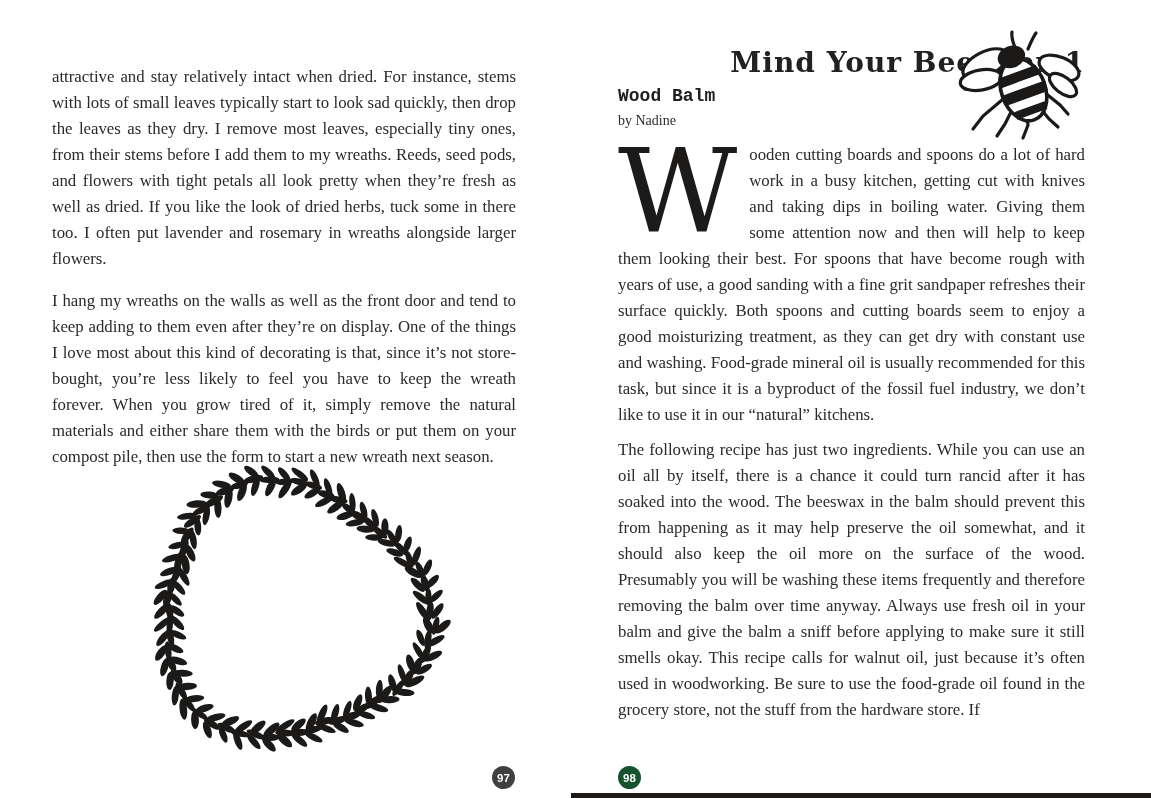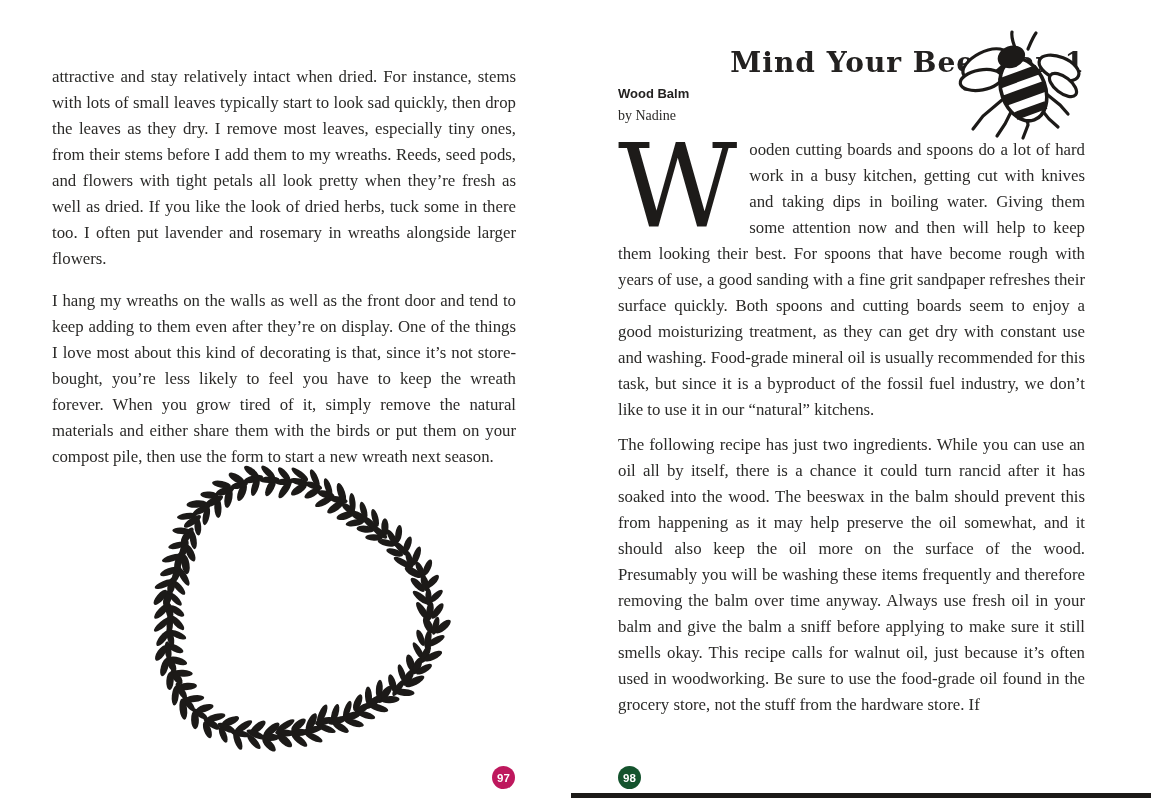--- a/index.html
+++ b/index.html
@@ -23,23 +23,23 @@
     margin:0;
     font-family:"DejaVu Serif", serif;
     font-weight:700;
     font-size:28px;
     letter-spacing:1px;
     color:#232120;
     text-align:right;
   }
   .chapter-subtitle {
     margin:7px 0 0 0;
-    font-family:Liberation Sans, sans-serif;
+    font-family:Liberation Mono, monospace;
     font-weight:700;
-    font-size:13px;
+    font-size:18px;
     color:#232120;
   }
   .byline {
     margin:7px 0 0 0;
     font-size:14px;
   }
   .body-text {
     margin-top:13px;
     font-size:16.8px;
     line-height:26px;
@@ -264,21 +264,21 @@
         <ellipse cx="303.5" cy="104.5" rx="8.6" ry="3.4" transform="rotate(473.5 303.5 104.5)" fill="#1c1a18"></ellipse>
         <ellipse cx="293.7" cy="121.8" rx="9.4" ry="3.5" transform="rotate(404.9 293.7 121.8)" fill="#1c1a18"></ellipse>
         <ellipse cx="301.0" cy="120.2" rx="8.9" ry="3.7" transform="rotate(433.5 301.0 120.2)" fill="#1c1a18"></ellipse>
         <ellipse cx="308.3" cy="118.6" rx="8.8" ry="3.5" transform="rotate(494.9 308.3 118.6)" fill="#1c1a18"></ellipse>
         <ellipse cx="297.1" cy="134.7" rx="10.3" ry="3.4" transform="rotate(397.9 297.1 134.7)" fill="#1c1a18"></ellipse>
         <ellipse cx="304.5" cy="133.9" rx="8.9" ry="3.1" transform="rotate(449.0 304.5 133.9)" fill="#1c1a18"></ellipse>
         <ellipse cx="312.0" cy="133.1" rx="8.8" ry="3.2" transform="rotate(497.3 312.0 133.1)" fill="#1c1a18"></ellipse>
       </g>
   </svg>
 
-  <div id="badge-left" class="page-badge" style="background: #be185d; color: rgb(255, 255, 255); text-align: center;">97</div>
+  <div id="badge-left" class="page-badge" style="background: #404040; color: rgb(255, 255, 255); text-align: center;">97</div>
 
   <div id="right-col">
     <h1 class="chapter-title">Mind Your Beeswax 1</h1>
     <h2 class="chapter-subtitle">Wood Balm</h2>
     <div class="byline">by Nadine</div>
     <div class="body-text">
       <p><span class="dropcap">W</span><span>ooden cutting boards and spoons do a lot of hard work in a busy kitchen, getting cut with knives and taking dips in boiling water. Giving them some attention now and then will help to keep them looking their best. For spoons that have become rough with years of use, a good sanding with a fine grit sandpaper refreshes their surface quickly. Both spoons and cutting boards seem to enjoy a good moisturizing treatment, as they can get dry with constant use and washing. Food-grade mineral oil is usually recommended for this task, but since it is a byproduct of the fossil fuel industry, we don’t like to use it in our “natural” kitchens.</span></p>
       <p>The following recipe has just two ingredients. While you can use an oil all by itself, there is a chance it could turn rancid after it has soaked into the wood. The beeswax in the balm should prevent this from happening as it may help preserve the oil somewhat, and it should also keep the oil more on the surface of the wood. Presumably you will be washing these items frequently and therefore removing the balm over time anyway. Always use fresh oil in your balm and give the balm a sniff before applying to make sure it still smells okay. This recipe calls for walnut oil, just because it’s often used in woodworking. Be sure to use the food-grade oil found in the grocery store, not the stuff from the hardware store. If</p>
     </div>
   </div>

